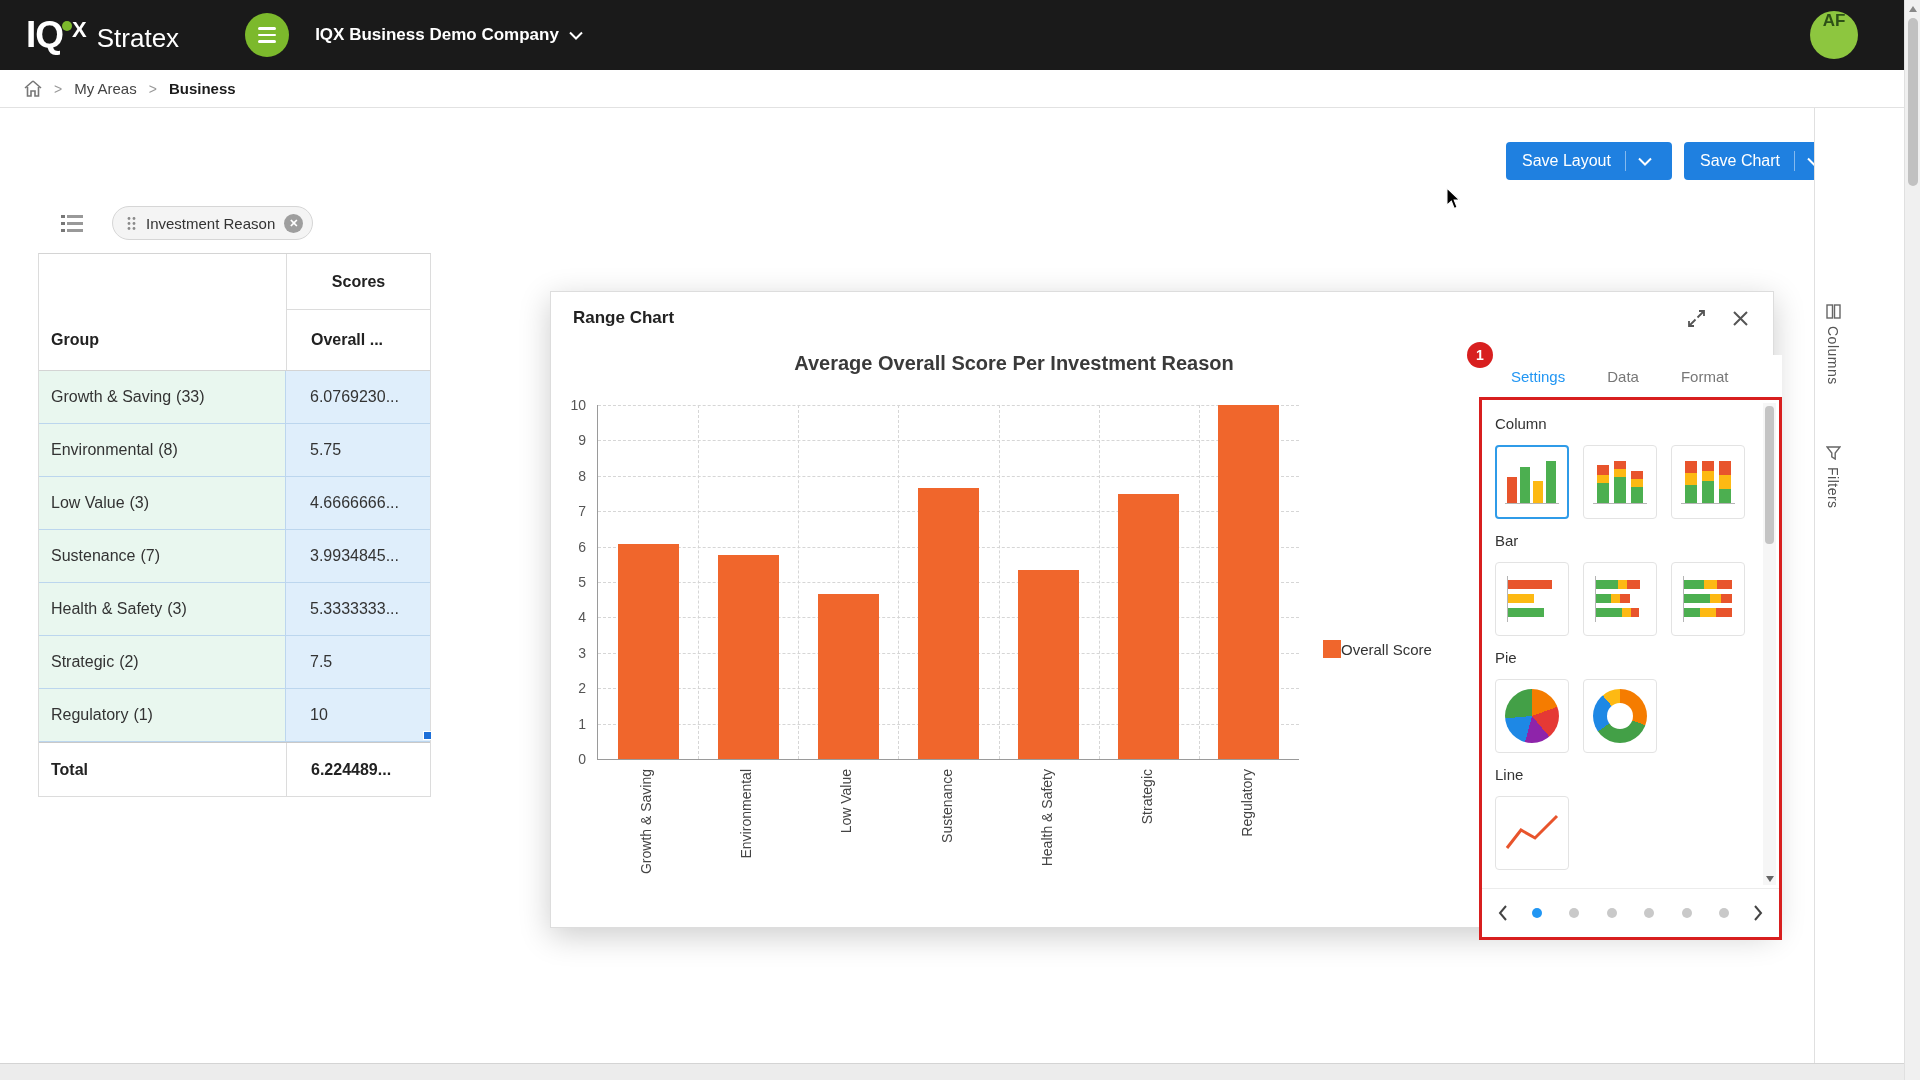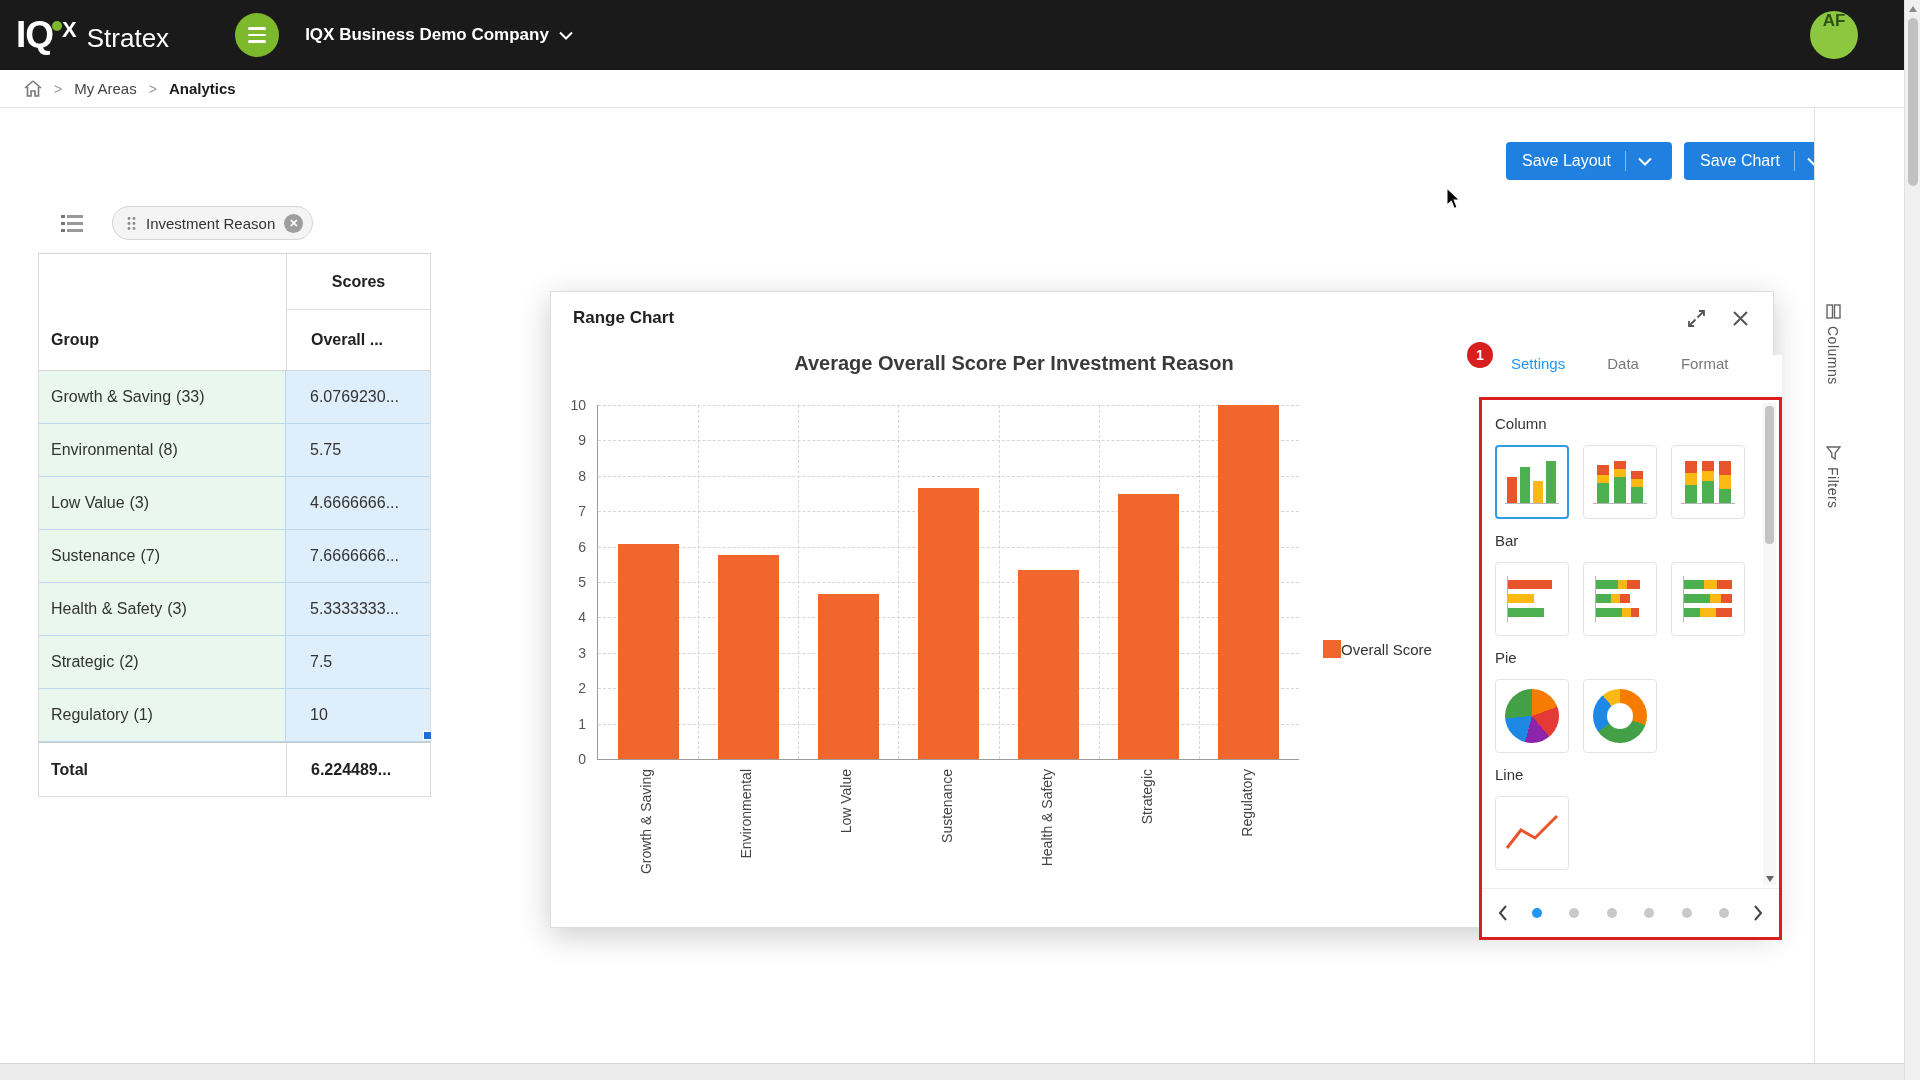--- a/index.html
+++ b/index.html
@@ -1,20 +1,20 @@
 <!DOCTYPE html>
 <html><head>
 <meta charset="utf-8">
 <style>
   * { margin:0; padding:0; box-sizing:border-box; }
   html,body { width:1920px; height:1080px; overflow:hidden; }
   body { font-family:"Liberation Sans", sans-serif; background:#ffffff; position:relative; color:#333; }
 
   
-  .header { position:absolute; left:0; top:0; width:1920px; height:70px; background:#1a1a1a; display:flex; align-items:center; padding:0 40px 0 16px; z-index:5; }
+  .header { position:absolute; left:0; top:0; width:1920px; height:70px; background:#1a1a1a; display:flex; align-items:center; padding:0 40px 0 26px; z-index:5; }
   .logo { display:flex; align-items:baseline; color:#fff; position:relative; }
   .logo-iq { font-size:37px; font-weight:bold; letter-spacing:-1px; }
   .logo-dot { width:10px; height:10px; border-radius:50%; background:#7cb92c; display:inline-block; position:relative; top:-16px; left:-1px; }
   .logo-x { font-size:22px; font-weight:bold; position:relative; top:-10px; margin-left:-1px; }
   .logo-sub { font-size:26px; font-weight:400; margin-left:10px; color:#fff; }
   .menu-btn { width:44px; height:44px; border-radius:50%; background:#7cb92c; display:flex; align-items:center; justify-content:center; margin-left:66px; cursor:pointer; flex-direction:column; gap:4px; }
   .menu-btn span { display:block; width:18px; height:2.5px; background:#fff; border-radius:2px; }
   .company { display:flex; align-items:center; gap:10px; color:#fff; font-size:17px; font-weight:bold; margin-left:26px; cursor:pointer; }
   .spacer { flex:1; }
   .avatar { width:48px; height:48px; border-radius:50%; background:#8dc63f; color:#2d5016; font-size:17px; font-weight:bold; display:flex; align-items:flex-start; justify-content:center; margin-right:22px; }
@@ -70,21 +70,21 @@
   .ylab { position:absolute; right:6px; transform:translateY(-50%); font-size:14px; color:#555; }
   .xlabels { position:absolute; left:46px; top:477px; width:702px; height:155px; }
   .xlab { position:absolute; top:0; writing-mode:vertical-rl; transform:rotate(180deg); font-size:14px; color:#444; white-space:nowrap; }
   .legend { position:absolute; left:772px; top:348px; display:flex; align-items:center; gap:0; }
   .legend-marker { width:18px; height:18px; }
   .legend-label { font-size:15px; color:#333; }
 
   
   .panel { position:absolute; left:1479px; top:355px; width:303px; height:585px; z-index:20; background:#fff; }
   .panel-badge { position:absolute; left:-12px; top:-13px; width:26px; height:26px; border-radius:50%; background:#d81f1f; color:#fff; font-size:14px; font-weight:bold; display:flex; align-items:center; justify-content:center; z-index:6; }
-  .panel-tabs { height:42px; display:flex; align-items:flex-start; padding-left:32px; gap:42px; font-size:15px; background:#fff; }
+  .panel-tabs { height:42px; display:flex; align-items:center; padding-left:32px; gap:42px; font-size:15px; background:#fff; }
   .ptab { color:#777; cursor:pointer; }
   .ptab.active { color:#2196f3; }
   .panel-content { position:absolute; left:0; top:42px; right:0; bottom:0; border:3px solid #d81f1f; background:#fff; }
   .panel-scroll { position:absolute; left:0; top:0; right:18px; bottom:49px; overflow:hidden; padding:2px 0 0 13px; }
   .sec-label { font-size:15px; color:#333; margin:13px 0 13px 0; }
   .thumb-row { display:flex; gap:14px; }
   .thumb { width:74px; height:74px; border:1px solid #e3e3e3; border-radius:4px; background:#fff; display:flex; align-items:center; justify-content:center; cursor:pointer; }
   .thumb.selected { border:2px solid #2f9be8; }
   .pie-shape { width:54px; height:54px; border-radius:50%; background:conic-gradient(#f57c00 0 70deg,#e53935 70deg 140deg,#8e24aa 140deg 195deg,#1e88e5 195deg 265deg,#43a047 265deg 360deg); }
   .donut-shape { width:54px; height:54px; border-radius:50%; background:conic-gradient(#f57c00 0 110deg,#43a047 110deg 235deg,#1e88e5 235deg 320deg,#fdb913 320deg 360deg); position:relative; }
@@ -138,21 +138,21 @@
     </div>
 </div>
 
 <div class="breadcrumb">
   <svg width="18" height="17" viewBox="0 0 18 17">
       <path d="M9 1 L17 8 M9 1 L1 8 M3.5 7 V16 H7 V11 H11 V16 H14.5 V7" fill="none" stroke="#777" stroke-width="1.6"></path>
     </svg>
   <span class="crumb-sep">&gt;</span>
   <span class="crumb-link">My Areas</span>
   <span class="crumb-sep">&gt;</span>
-  <span class="crumb-current">Analytics</span>
+  <span class="crumb-current">Business</span>
 </div>
 
 <div class="btn-blue" style="left:1506px; width:166px;">
   <span class="lbl">Save Layout</span>
   <span class="div"></span>
   <span class="chev">
       <svg width="14" height="9" viewBox="0 0 14 9">
         <polyline points="1,1.5 7,7.5 13,1.5" fill="none" stroke="#fff" stroke-width="2"></polyline>
       </svg>
     </span>
@@ -227,21 +227,21 @@
     <div class="dcell-v">
         <span>4.6666666...</span>
       </div>
   </div>
   <div class="prow drow">
     <div class="dcell-g">
         <span>Sustenance</span>
         <span class="cnt">(7)</span>
       </div>
     <div class="dcell-v">
-        <span>7.6666666...</span>
+        <span>3.9934845...</span>
       </div>
   </div>
   <div class="prow drow">
     <div class="dcell-g">
         <span>Health &amp; Safety</span>
         <span class="cnt">(3)</span>
       </div>
     <div class="dcell-v">
         <span>5.3333333...</span>
       </div>

